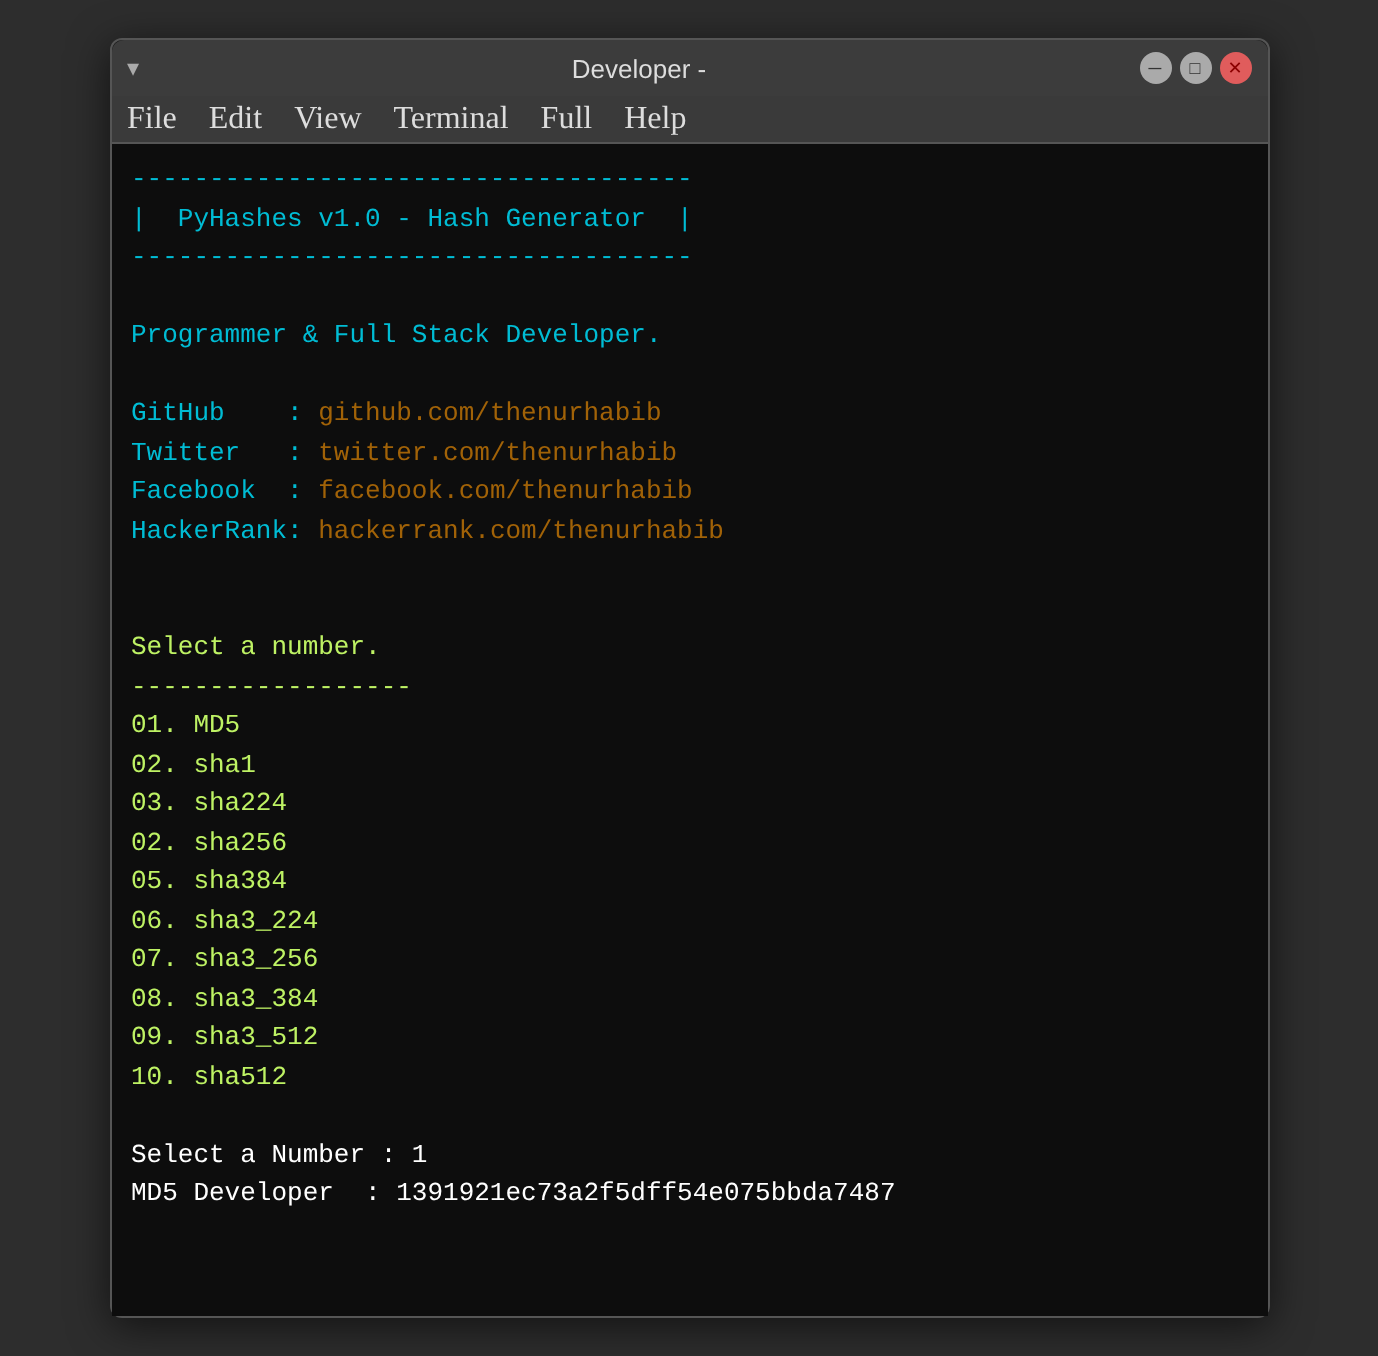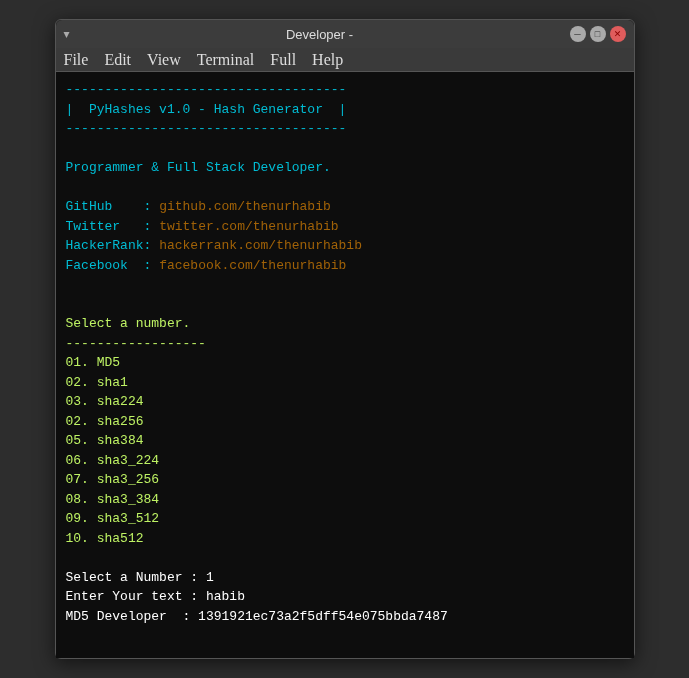--- a/index.html
+++ b/index.html
@@ -143,36 +143,35 @@
 
   <div class="terminal-body">
     <span class="line cyan">------------------------------------</span>
     <span class="line cyan">|  PyHashes v1.0 - Hash Generator  |</span>
     <span class="line cyan">------------------------------------</span>
     <span class="line"> </span>
     <span class="line cyan">Programmer &amp; Full Stack Developer.</span>
     <span class="line"> </span>
     <span class="line"><span class="cyan">GitHub    : </span><span class="yellow-green">github.com/thenurhabib</span></span>
     <span class="line"><span class="cyan">Twitter   : </span><span class="yellow-green">twitter.com/thenurhabib</span></span>
+    <span class="line"><span class="cyan">Facebook  : </span><span class="yellow-green">facebook.com/thenurhabib</span></span>
     <span class="line"><span class="cyan">HackerRank: </span><span class="yellow-green">hackerrank.com/thenurhabib</span></span>
-    <span class="line"><span class="cyan">Facebook  : </span><span class="yellow-green">facebook.com/thenurhabib</span></span>
     <span class="line"> </span>
     <span class="line"> </span>
     <span class="line lime">Select a number.</span>
     <span class="line lime">------------------</span>
     <span class="line lime">01. MD5</span>
     <span class="line lime">02. sha1</span>
     <span class="line lime">03. sha224</span>
     <span class="line lime">02. sha256</span>
     <span class="line lime">05. sha384</span>
     <span class="line lime">06. sha3_224</span>
     <span class="line lime">07. sha3_256</span>
     <span class="line lime">08. sha3_384</span>
     <span class="line lime">09. sha3_512</span>
     <span class="line lime">10. sha512</span>
     <span class="line"> </span>
     <span class="line bold-white">Select a Number : 1</span>
-    <span class="line bold-white">Enter Your text : habib</span>
     <span class="line bold-white">MD5 Developer  : 1391921ec73a2f5dff54e075bbda7487</span>
 
   </div>
   <div class="bottom-bar"></div>
 </div>
 
 </body></html>

